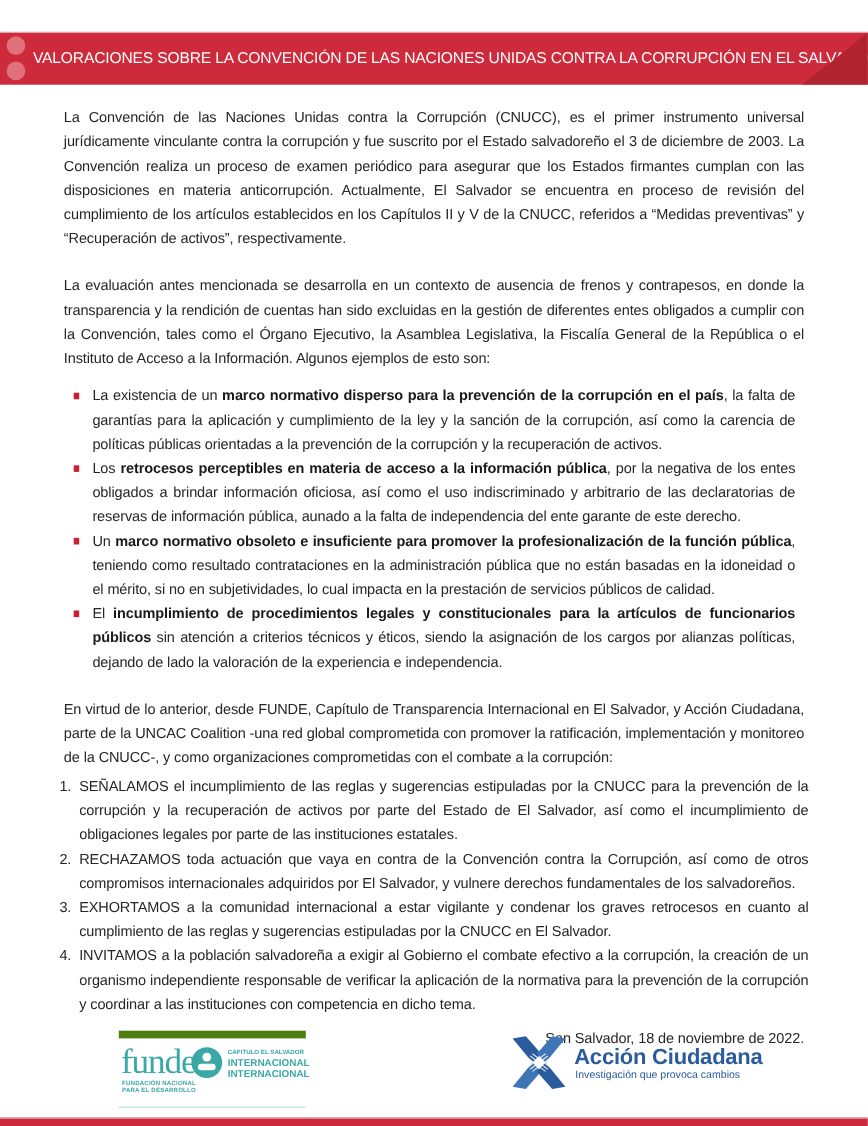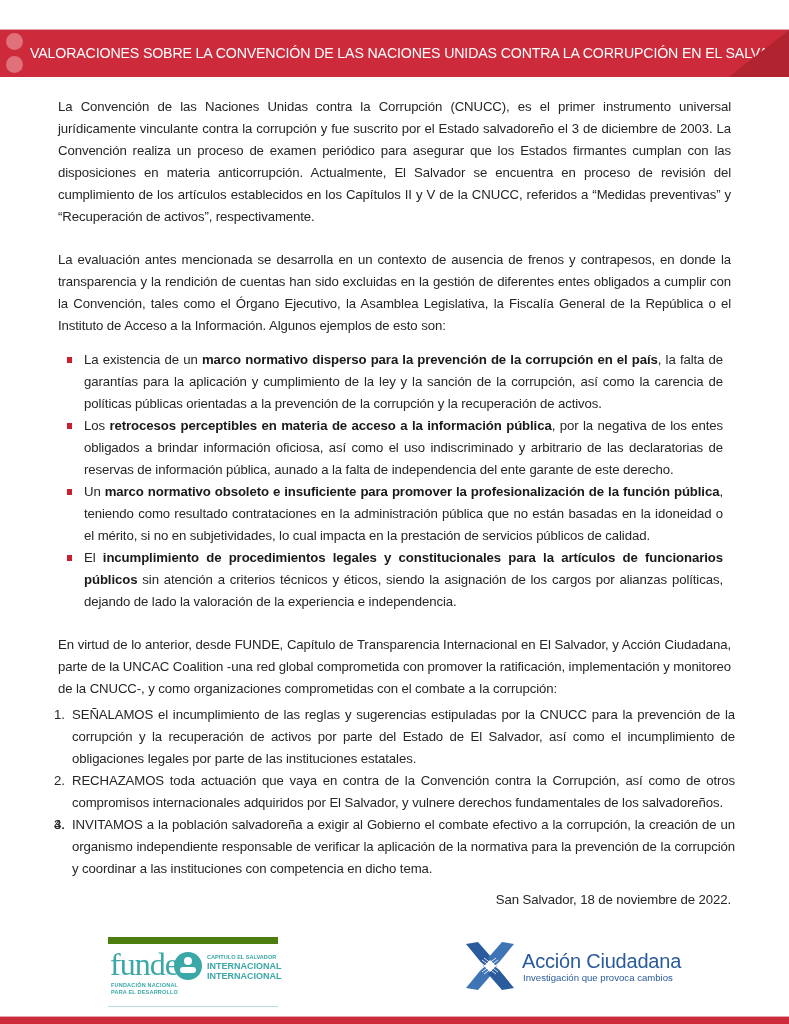--- a/index.html
+++ b/index.html
@@ -62,21 +62,21 @@
   }
   .ti-circle::before {
     content: ""; position: absolute; left: 6px; top: 15px; width: 16px; height: 6px; border-radius: 3px; background: #fff;
   }
   .ti-text { position: absolute; left: 99px; top: 10px; color: #3aa8a6; font-weight: bold; }
   .ti-text .l1 { font-size: 5.6px; line-height: 7px; }
   .ti-text .l2 { font-size: 9px; line-height: 10px; }
   .logo-accion { position: absolute; left: 462px; top: 936px; width: 250px; height: 60px; }
   .ac-icon { position: absolute; left: 0; top: 2px; width: 56px; height: 56px; }
   .ac-name {
-    position: absolute; left: 60px; top: 14px; font-size: 20px; font-weight: normal; color: #2a5b9d;
+    position: absolute; left: 60px; top: 14px; font-size: 20px; font-weight: bold; color: #2a5b9d;
     letter-spacing: -0.2px; white-space: nowrap; line-height: 22px;
   }
   .ac-tag {
     position: absolute; left: 61px; top: 36px; font-size: 9.6px; color: #2a5b9d; white-space: nowrap; line-height: 11px;
   }
   .footer-band {
     position: absolute; left: 0; top: 1016px; width: 789px; height: 8px; background: #cd2a3b;
     border-top: 1px solid #e7a6ad;
   }
 </style>
@@ -119,20 +119,21 @@
     <li>
       <span class="num">1.</span>
       <span>SEÑALAMOS el incumplimiento de las reglas y sugerencias estipuladas por la CNUCC para la prevención de la corrupción y la recuperación de activos por parte del Estado de El Salvador, así como el incumplimiento de obligaciones legales por parte de las instituciones estatales.</span>
     </li>
     <li>
       <span class="num">2.</span>
       <span>RECHAZAMOS toda actuación que vaya en contra de la Convención contra la Corrupción, así como de otros compromisos internacionales adquiridos por El Salvador, y vulnere derechos fundamentales de los salvadoreños.</span>
     </li>
     <li>
       <span class="num">3.</span>
+      <span>EXHORTAMOS a la comunidad internacional a estar vigilante y condenar los graves retrocesos en cuanto al cumplimiento de las reglas y sugerencias estipuladas por la CNUCC en El Salvador.</span>
     </li>
     <li>
       <span class="num">4.</span>
       <span>INVITAMOS a la población salvadoreña a exigir al Gobierno el combate efectivo a la corrupción, la creación de un organismo independiente responsable de verificar la aplicación de la normativa para la prevención de la corrupción y coordinar a las instituciones con competencia en dicho tema.</span>
     </li>
   </ol>
 
   <p class="signoff">San Salvador, 18 de noviembre de 2022.</p>
 </div>
 

